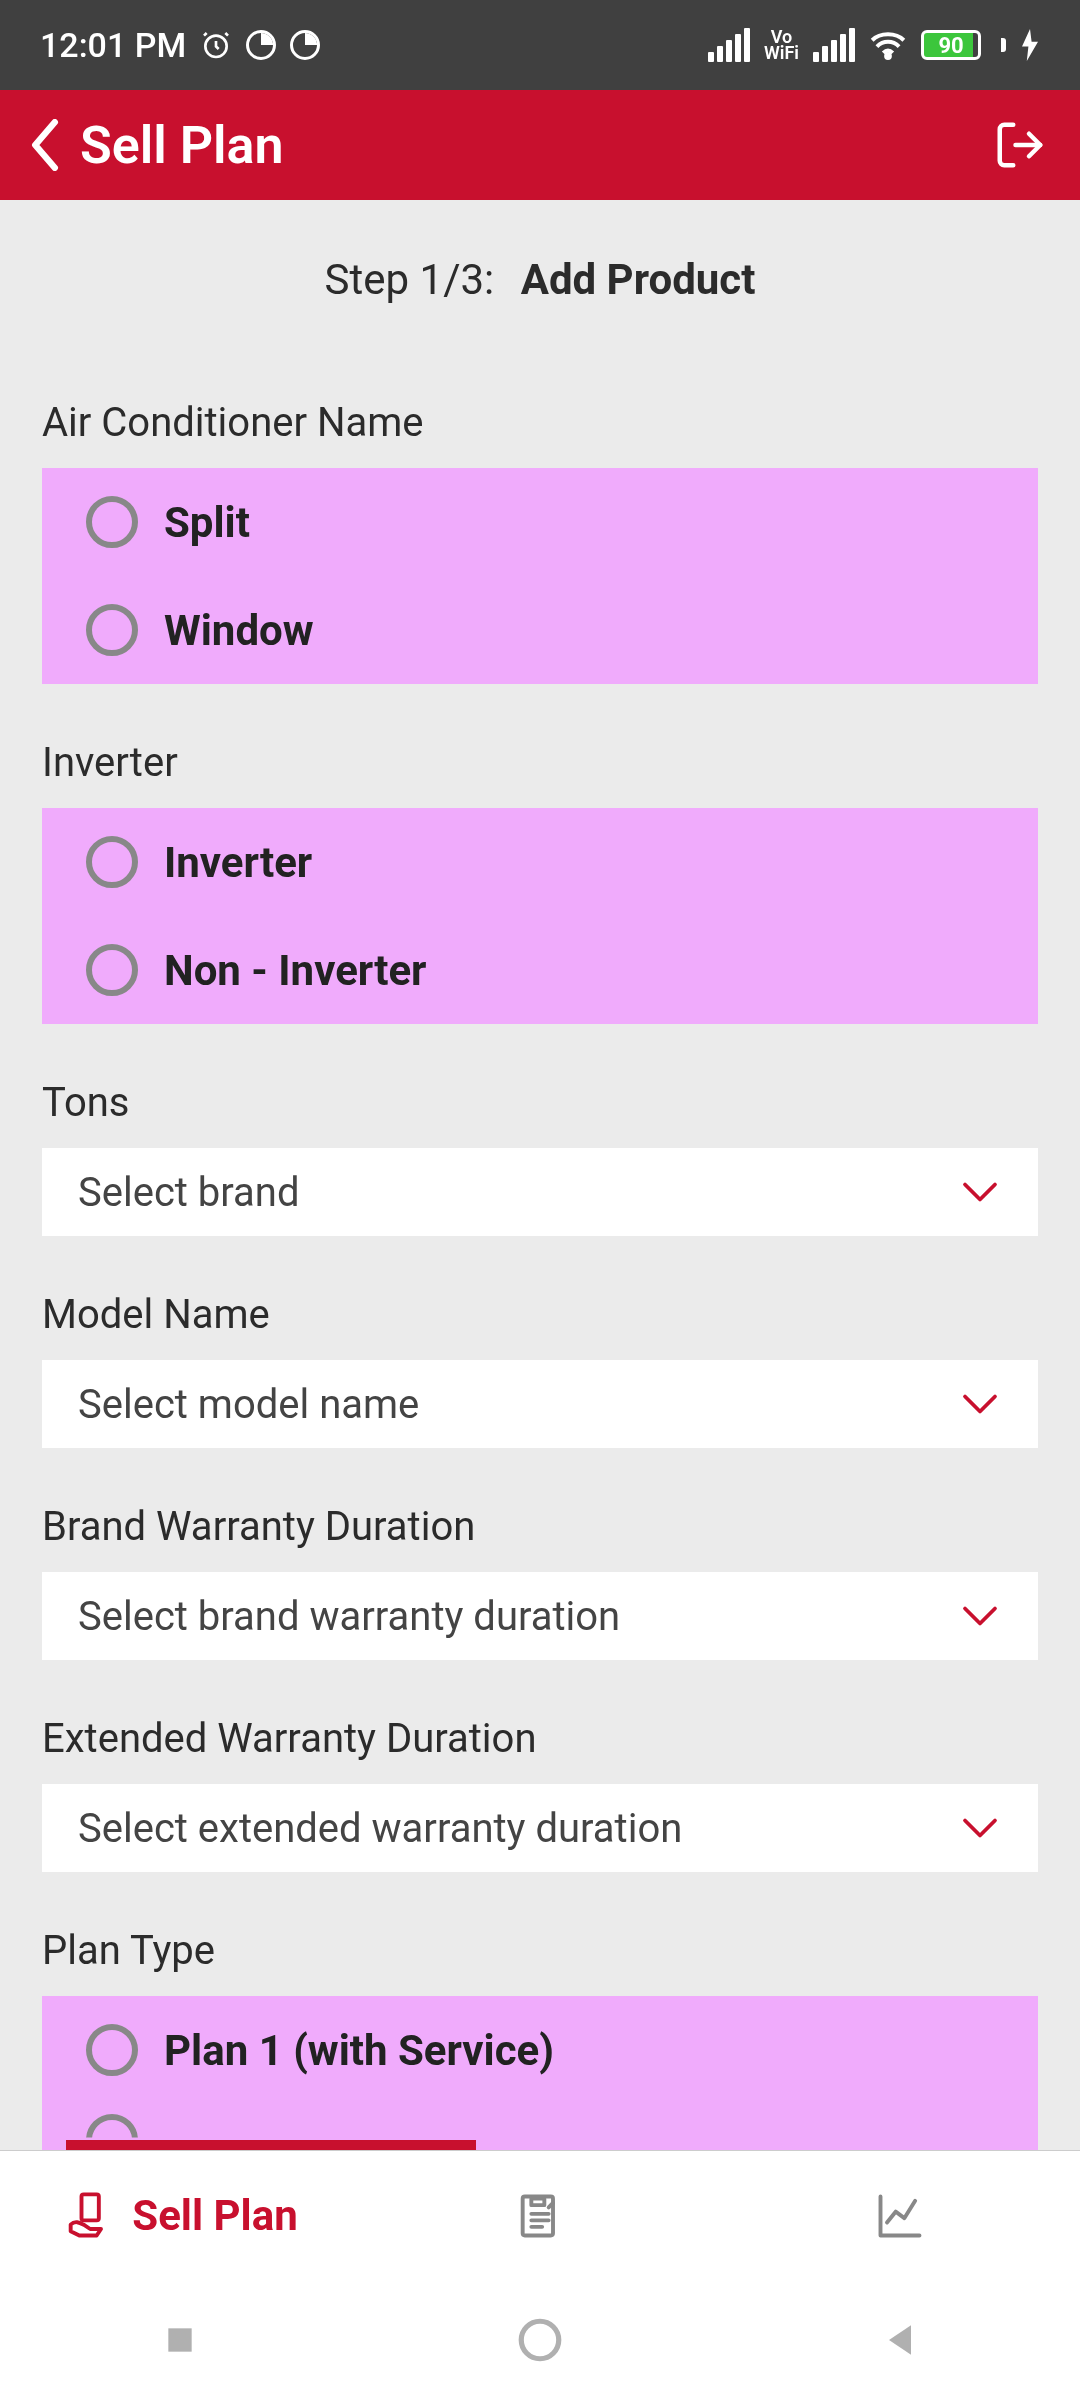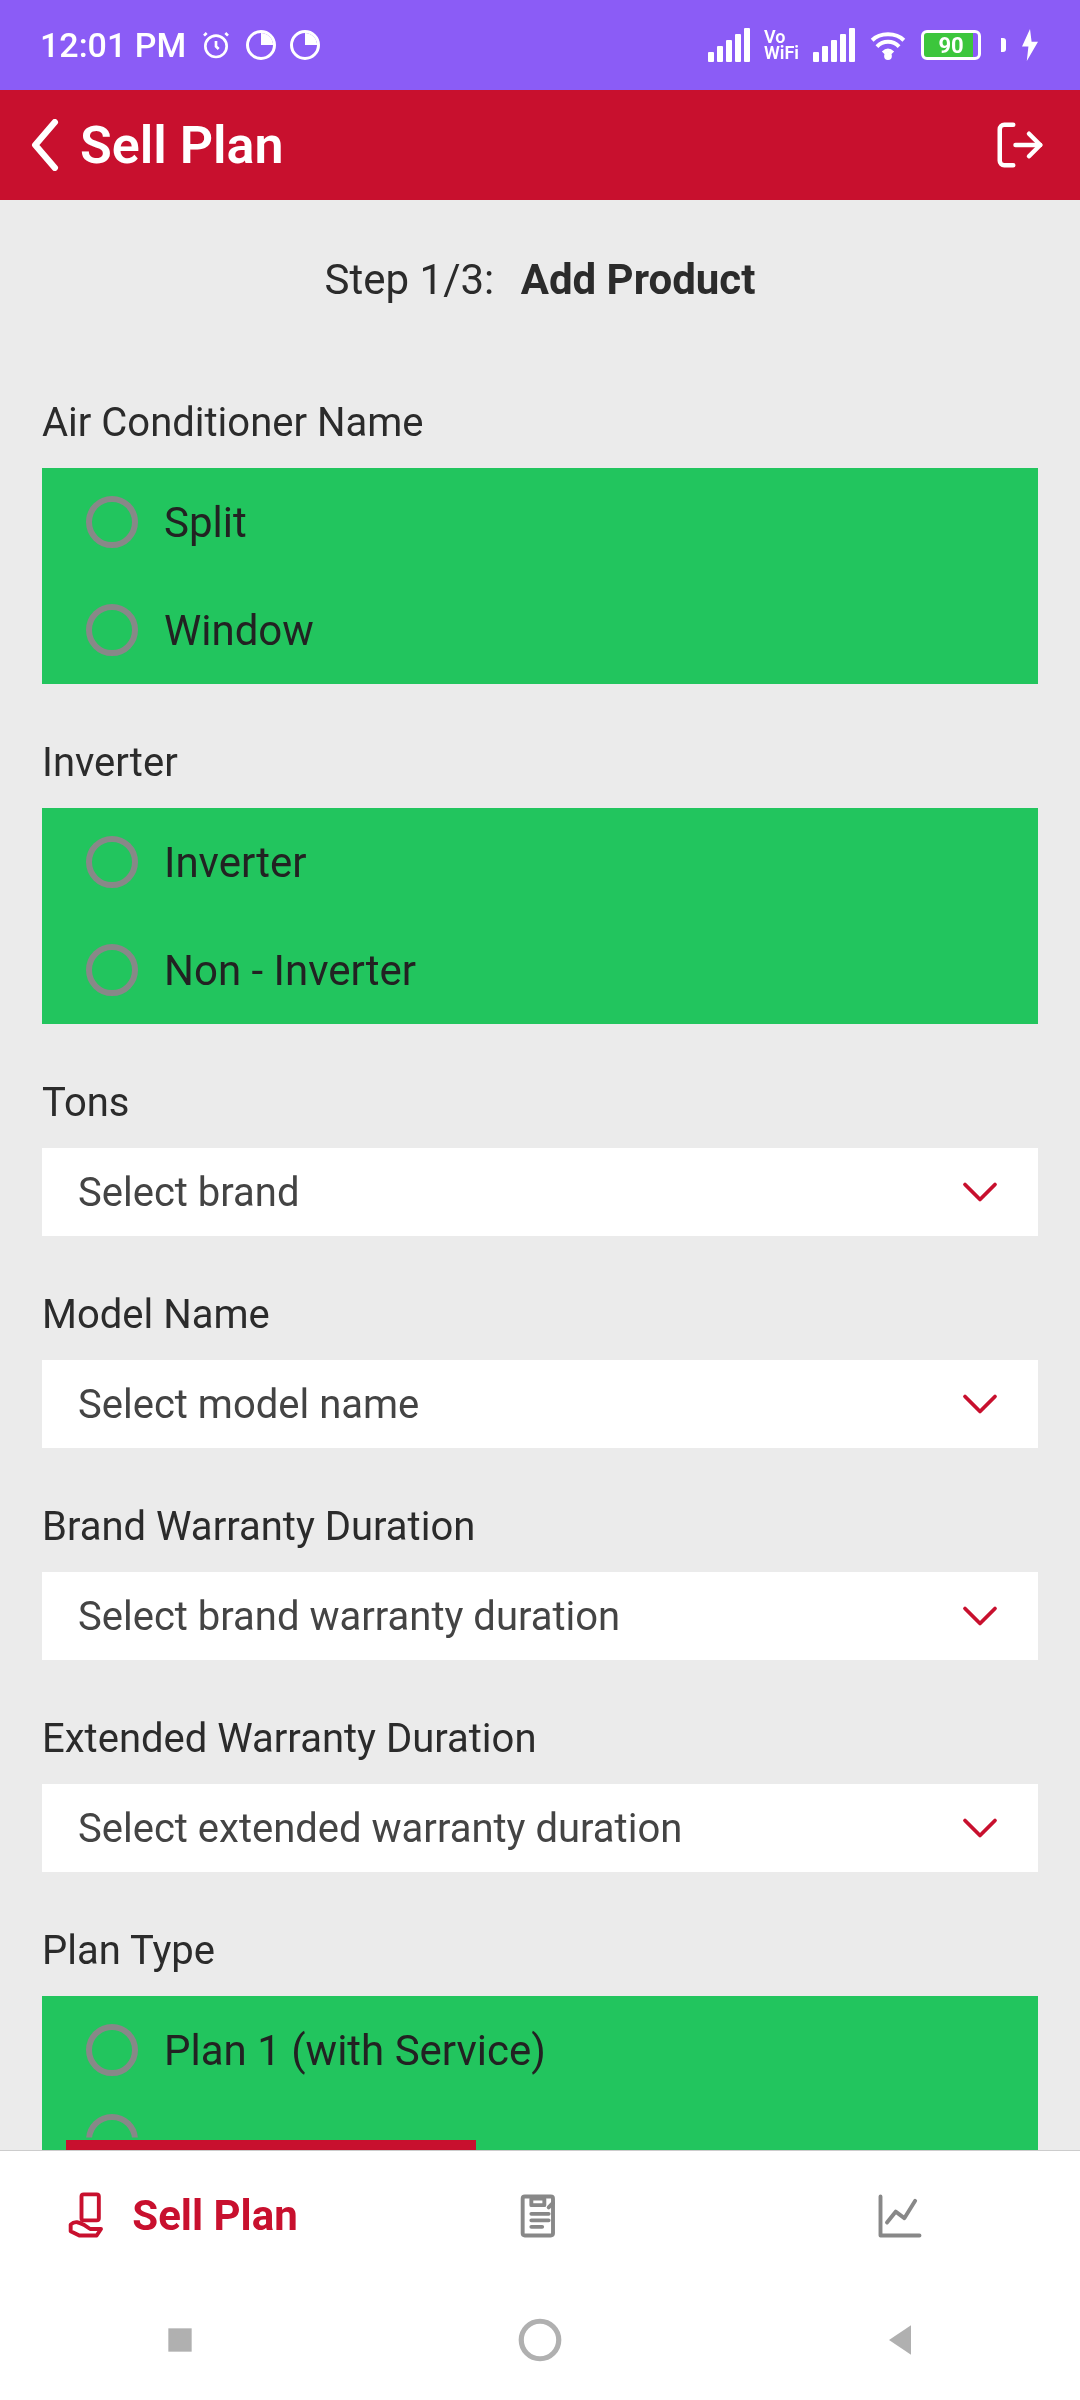--- a/index.html
+++ b/index.html
@@ -1,48 +1,48 @@
 <!DOCTYPE html>
 <html><head>
 <meta charset="utf-8">
 <style>
   * { box-sizing: border-box; margin: 0; padding: 0; }
   html, body { width: 1080px; height: 2400px; font-family: -apple-system, "Segoe UI", Roboto, Arial, sans-serif; background: #ebebeb; overflow: hidden; }
-  .statusbar { height: 90px; background: #8b5cf6; color: #fff; display:flex; align-items:center; justify-content:space-between; padding: 0 40px; font-size: 34px; font-weight: 500; }
+  .statusbar { height: 90px; background: #404040; color: #fff; display:flex; align-items:center; justify-content:space-between; padding: 0 40px; font-size: 34px; font-weight: 500; }
   .statusbar .left { display:flex; align-items:center; gap:14px; }
   .statusbar .right { display:flex; align-items:center; gap:14px; }
   .battery { display:inline-flex; align-items:center; gap:20px; }
   .battery-box { width:60px; height:30px; border:3px solid #fff; border-radius:6px; position:relative; display:flex; align-items:center; justify-content:center; font-size:22px; font-weight:700; color:#fff; background: linear-gradient(to right, #3cc63c 90%, transparent 90%);}
   .battery-tip { width:5px; height:14px; background:#fff; border-radius:0 3px 3px 0;}
   .appbar { height: 110px; background: #c8102e; color:#fff; display:flex; align-items:center; justify-content:space-between; padding: 0 30px 0 20px; }
   .appbar-left { display:flex; align-items:center; gap: 10px;}
   .appbar-title { font-size: 52px; font-weight: 600; }
   .back-chev { width:50px; height:50px; display:flex; align-items:center; justify-content:center;}
   .exit-icon { width:60px; height:60px; display:flex; align-items:center; justify-content:center;}
   .content { background:#ebebeb; padding: 0; height: calc(2400px - 90px - 110px - 130px - 120px); overflow:hidden; position:relative;}
   .step-line { text-align:center; padding: 55px 0 40px; font-size: 42px; color:#2b2b2b; }
   .step-line .bold { font-weight:700; margin-left:16px;}
   .section-label { font-size: 40px; color:#2b2b2b; padding: 55px 42px 22px; }
-  .card { background:#22c55e; margin: 0 42px; }
+  .card { background:#f0abfc; margin: 0 42px; font-weight: bold; }
   .radio-row { display:flex; align-items:center; gap: 26px; padding: 28px 44px; font-size: 42px; color:#222;}
   .radio-circle { width:52px; height:52px; border:6px solid #888; border-radius:50%; flex-shrink:0;}
   .dropdown { background:#fff; margin: 0 42px; height: 88px; display:flex; align-items:center; justify-content:space-between; padding: 0 40px 0 36px; font-size: 40px; color:#444;}
   .chev-down { color:#c8102e; }
   .tab-indicator { position:absolute; bottom:0; left:66px; width:410px; height:10px; background:#c8102e;}
   .bottomnav { height:130px; background:#fff; border-top:1px solid #ccc; display:flex; align-items:center;}
   .bottomnav .tab { flex:1; display:flex; align-items:center; justify-content:center; gap:18px; font-size:42px; font-weight:700;}
   .bottomnav .tab.active { color:#c8102e;}
   .bottomnav .tab.inactive { color:#888;}
   .sysnav { height:120px; background:#fff; display:flex; align-items:center; justify-content:space-around;}
   .sysnav .btn { width:55px; height:55px; display:flex; align-items:center; justify-content:center; color:#999;}
   svg { display:block; }
   .sig-bars { display:inline-flex; align-items:flex-end; gap:3px;}
   .sig-bars span { width:6px; background:#fff; border-radius:1px;}
   .sig-bars span:nth-child(1){height:10px;} .sig-bars span:nth-child(2){height:16px;} .sig-bars span:nth-child(3){height:22px;} .sig-bars span:nth-child(4){height:28px;} .sig-bars span:nth-child(5){height:34px;}
-  .vowifi { font-size:18px; line-height:16px; text-align:left; font-weight:600;}
+  .vowifi { font-size:18px; line-height:16px; text-align:center; font-weight:600;}
   .pie { width:30px; height:30px; border-radius:50%; border:3px solid #fff; position:relative; overflow:hidden;}
   .pie::after{content:''; position:absolute; inset:0; background:conic-gradient(#fff 0 90deg, transparent 90deg 360deg);}
   .alarm-icon { width:32px; height:32px; }
   .plan-row-partial { display:flex; align-items:flex-start; padding: 10px 44px 0;}
   .plan-row-partial .radio-circle { margin-top: 0; }
 </style>
 </head>
 <body>
 
 <div class="statusbar">

